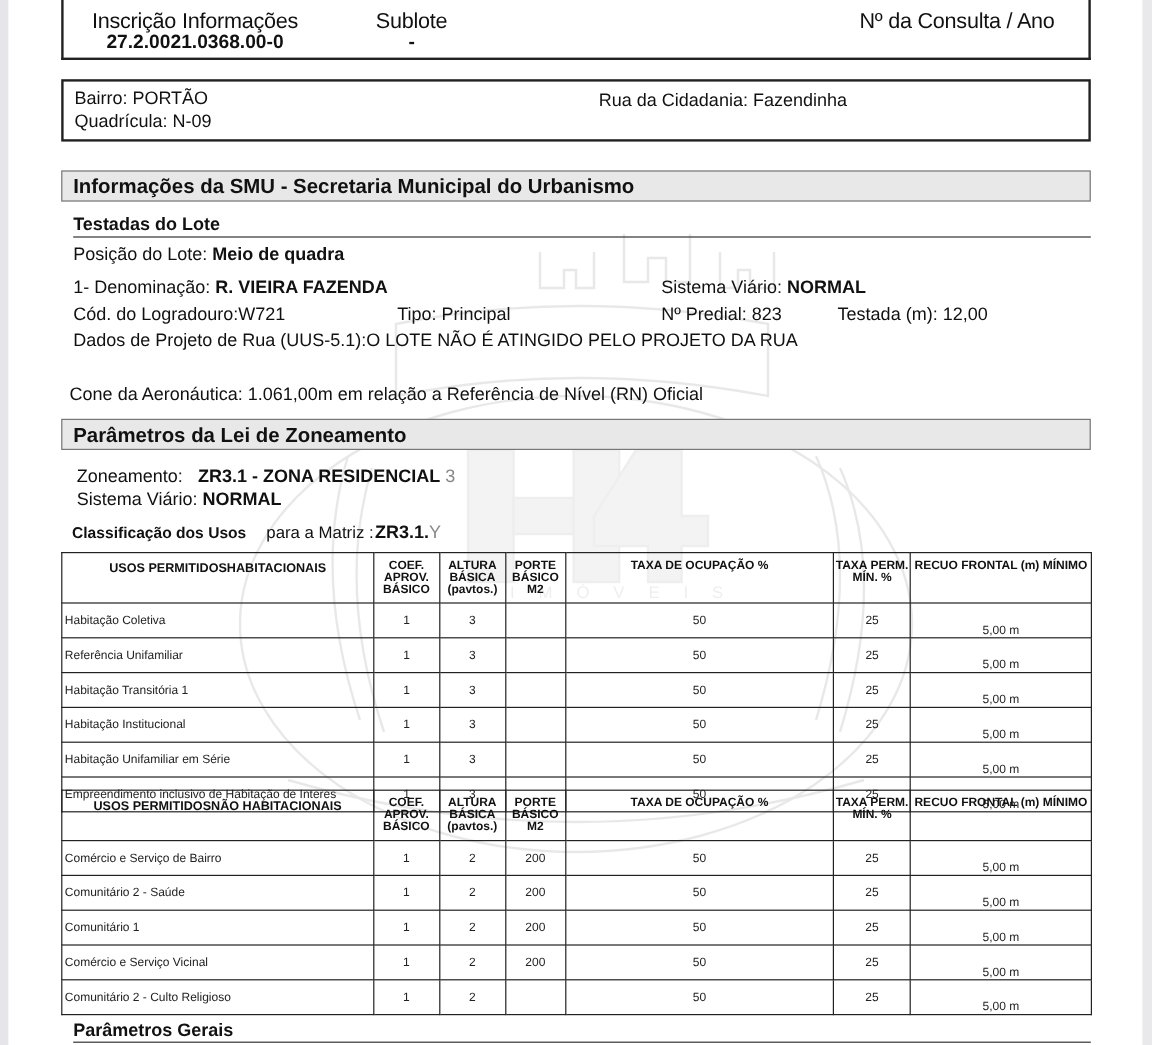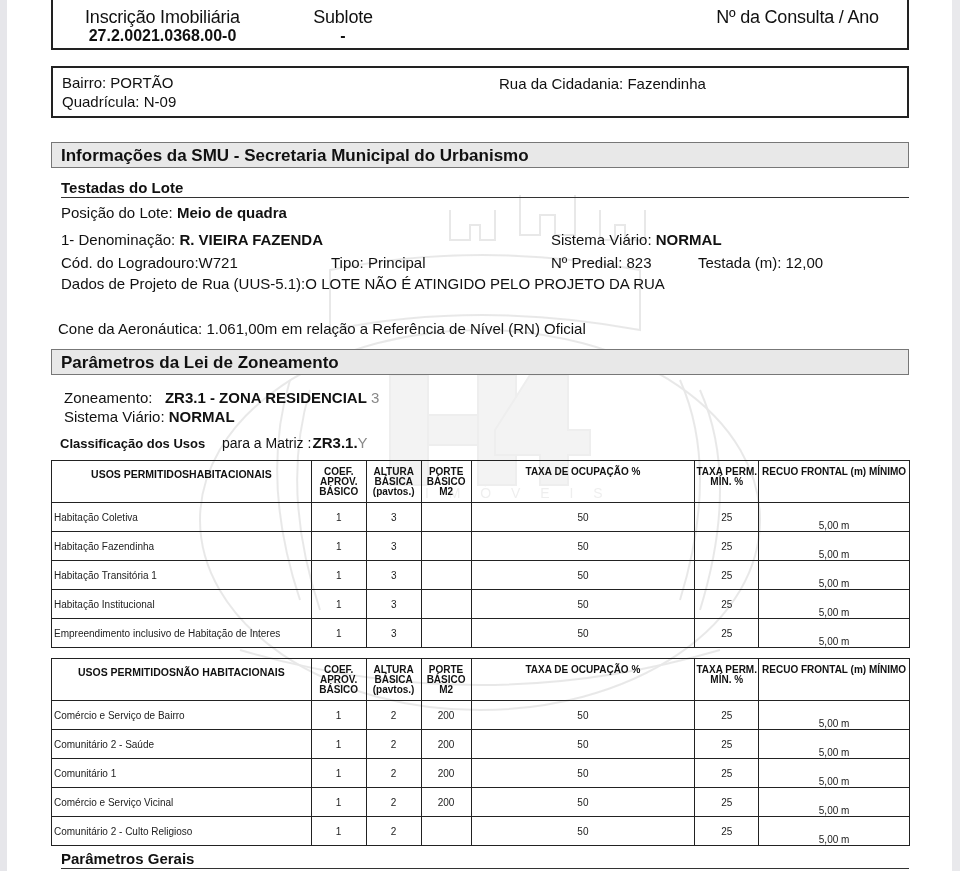--- a/index.html
+++ b/index.html
@@ -35,21 +35,21 @@
     .faint { color: #888; }
   </style>
 </head>
 <body>
 
 <div class="edge-left"></div>
 <div class="edge-right"></div>
 
 <div class="hdr">
   <div class="col" style="left:22px;width:175px;">
-    <div class="lbl">Inscrição Imobiliária</div>
+    <div class="lbl">Inscrição Informações</div>
     <div class="val">27.2.0021.0368.00-0</div>
   </div>
   <div class="col" style="left:250px;width:80px;">
     <div class="lbl">Sublote</div>
     <div class="val">-</div>
   </div>
   <div class="col" style="left:647px;width:195px;">
     <div class="lbl">Nº da Consulta / Ano</div>
   </div>
 </div>
@@ -150,39 +150,48 @@
       <tr>
         <td class="name">Habitação Coletiva</td>
         <td>1</td>
         <td>3</td>
         <td></td>
         <td>50</td>
         <td>25</td>
         <td class="recuo">5,00 m</td>
       </tr>
       <tr>
-        <td class="name">Habitação Fazendinha</td>
+        <td class="name">Referência Unifamiliar</td>
         <td>1</td>
         <td>3</td>
         <td></td>
         <td>50</td>
         <td>25</td>
         <td class="recuo">5,00 m</td>
       </tr>
       <tr>
         <td class="name">Habitação Transitória 1</td>
         <td>1</td>
         <td>3</td>
         <td></td>
         <td>50</td>
         <td>25</td>
         <td class="recuo">5,00 m</td>
       </tr>
       <tr>
         <td class="name">Habitação Institucional</td>
+        <td>1</td>
+        <td>3</td>
+        <td></td>
+        <td>50</td>
+        <td>25</td>
+        <td class="recuo">5,00 m</td>
+      </tr>
+      <tr>
+        <td class="name">Habitação Unifamiliar em Série</td>
         <td>1</td>
         <td>3</td>
         <td></td>
         <td>50</td>
         <td>25</td>
         <td class="recuo">5,00 m</td>
       </tr>
       <tr>
         <td class="name">Empreendimento inclusivo de Habitação de Interes</td>
         <td>1</td>

